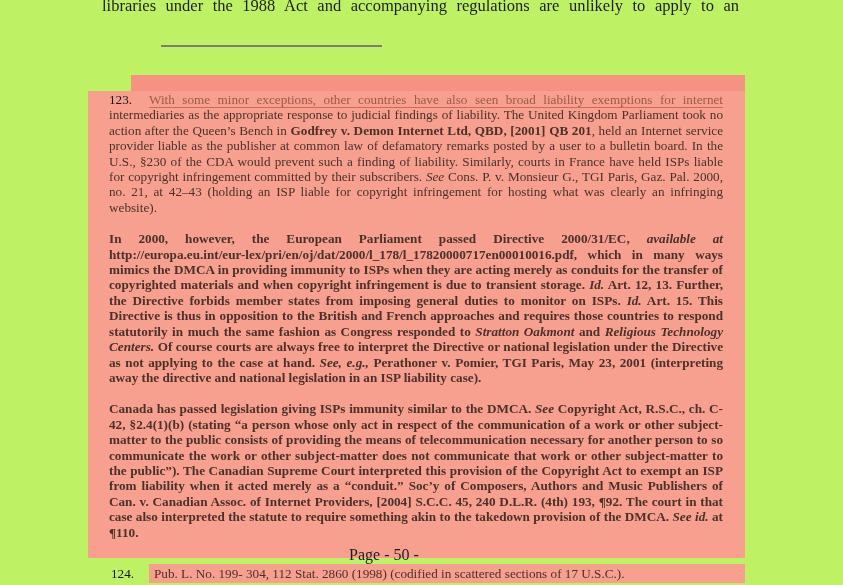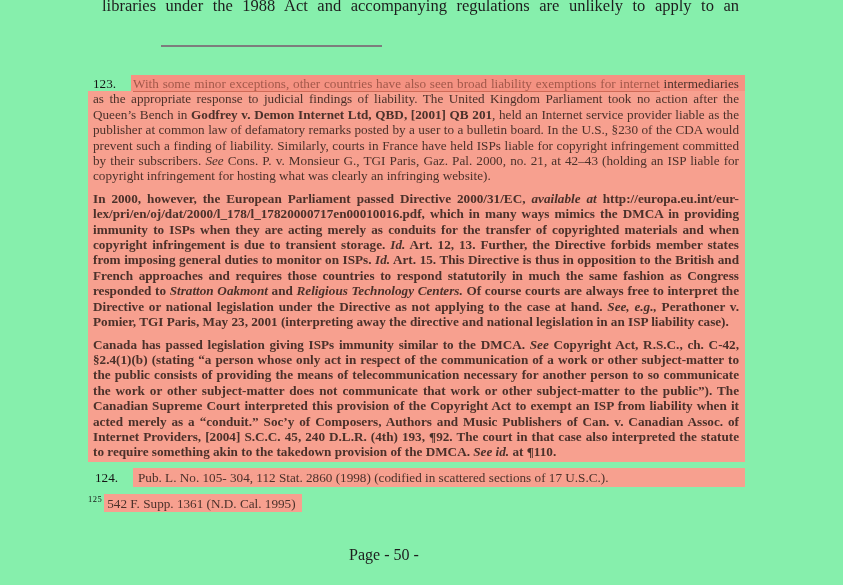--- a/index.html
+++ b/index.html
@@ -12,21 +12,21 @@
   }
   html,body{margin:0;padding:0;}
   body{
     width:843px;height:585px;
     background:#ffffff;
     overflow:hidden;
     position:relative;
     font-family:"Liberation Serif","DejaVu Serif",serif;
     -webkit-font-smoothing:antialiased;
   }
-  .page{position:absolute;inset:0;background:#86efac;}
+  .page{position:absolute;inset:0;background:#bef264;}
 
   .top-line{
     position:absolute;top:-4px;left:102px;width:637px;
     font-size:16.5px;line-height:19px;color:var(--ink);
     text-align:justify;text-align-last:justify;
     white-space:normal;
   }
 
   .separator{
     position:absolute;top:45px;left:161px;width:221px;height:2px;
@@ -42,35 +42,35 @@
     position:relative;
     line-height:15.4px;
     text-align:justify;
     padding:1px 6px 2px 5px;
   }
   .band{position:absolute;z-index:0;}
   .band-first{left:43px;right:0;top:0;height:16px;background:var(--hl-first);}
   .band-body{left:0;right:0;top:16px;bottom:0;background:var(--hl);}
   .fn123-content{position:relative;z-index:1;color:var(--hl-text);}
 
-  .fn-para{margin:0;}
+  .fn-para{margin:16px;}
   .fn-para + .fn-para{margin-top:7px;font-weight:bold;}
 
   .fn-num-inline{
     display:inline-block;width:40px;
     color:#151515;
   }
   .seg-firstline{
     color:var(--washed);
     border-bottom:1.4px solid #cf6a56;
   }
   .seg-bold{font-weight:700;}
   .seg-italic{font-style:italic;}
 
-  .fn-row{position:relative;}
+  .fn-row{position:relative;margin-left:16px;}
   .fn124{margin-top:6px;display:flex;line-height:19px;}
   .fn124 .fn-num-col{
     flex:0 0 45px;width:45px;box-sizing:border-box;
     padding-left:7px;color:#151515;
   }
   .fn124 .fn-text{
     flex:1;background:var(--hl);color:var(--hl-text);
     padding-left:5px;
   }
 
@@ -105,21 +105,21 @@
       <div class="band band-body"></div>
       <div class="fn123-content">
           <p class="fn-para"><span class="fn-num-inline">123.</span><span class="seg-firstline">With some minor exceptions, other countries have also seen broad liability exemptions for internet</span><span> intermediaries as the appropriate response to judicial findings of liability.  The United Kingdom Parliament took no action after the Queen’s Bench in </span><span class="seg-bold">Godfrey v. Demon Internet Ltd, QBD, [2001] QB 201</span><span>, held an Internet service provider liable as the publisher at common law of defamatory remarks posted by a user to a bulletin board.  In the U.S., §230 of the CDA would prevent such a finding of liability.  Similarly, courts in France have held ISPs liable for copyright infringement committed by their subscribers.  </span><span class="seg-italic">See</span><span> Cons. P. v. Monsieur G., TGI Paris, Gaz. Pal. 2000, no. 21, at 42–43 (holding an ISP liable for copyright infringement for hosting what was clearly an infringing website).</span></p>
           <p class="fn-para"><span>In 2000, however, the European Parliament passed Directive 2000/31/EC, </span><span class="seg-italic">available at</span><span> http://europa.eu.int/eur-lex/pri/en/oj/dat/2000/l_178/l_17820000717en00010016.pdf, which in many ways mimics the DMCA in providing immunity to ISPs when they are acting merely as conduits for the transfer of copyrighted materials and when copyright infringement is due to transient storage.  </span><span class="seg-italic">Id.</span><span> Art. 12, 13.  Further, the Directive forbids member states from imposing general duties to monitor on ISPs.  </span><span class="seg-italic">Id.</span><span> Art. 15.  This Directive is thus in opposition to the British and French approaches and requires those countries to respond statutorily in much the same fashion as Congress responded to </span><span class="seg-italic">Stratton Oakmont</span><span> and </span><span class="seg-italic">Religious Technology Centers.</span><span>  Of course courts are always free to interpret the Directive or national legislation under the Directive as not applying to the case at hand.  </span><span class="seg-italic">See, e.g.,</span><span> Perathoner v. Pomier, TGI Paris, May 23, 2001 (interpreting away the directive and national legislation in an ISP liability case).</span></p>
           <p class="fn-para"><span>Canada has passed legislation giving ISPs immunity similar to the DMCA.  </span><span class="seg-italic">See</span><span> Copyright Act, R.S.C., ch. C-42, §2.4(1)(b) (stating “a person whose only act in respect of the communication of a work or other subject-matter to the public consists of providing the means of telecommunication necessary for another person to so communicate the work or other subject-matter does not communicate that work or other subject-matter to the public”).  The Canadian Supreme Court interpreted this provision of the Copyright Act to exempt an ISP from liability when it acted merely as a “conduit.”  Soc’y of Composers, Authors and Music Publishers of Can. v. Canadian Assoc. of Internet Providers, [2004] S.C.C. 45, 240 D.L.R. (4th) 193, ¶92.  The court in that case also interpreted the statute to require something akin to the takedown provision of the DMCA.  </span><span class="seg-italic">See id.</span><span> at ¶110.</span></p>
         </div>
     </div>
 
     <div class="fn-row fn124">
       <span class="fn-num-col">124.</span>
-      <span class="fn-text">Pub. L. No. 105- 304, 112 Stat. 2860 (1998) (codified in scattered sections of 17 U.S.C.).</span>
+      <span class="fn-text">Pub. L. No. 199- 304, 112 Stat. 2860 (1998) (codified in scattered sections of 17 U.S.C.).</span>
     </div>
 
     <div class="fn-row fn125">
       <sup class="fn-sup">125</sup><span class="fn-text">542 F. Supp. 1361 (N.D. Cal. 1995)</span>
     </div>
 
   </div>
 
   <div class="footer">Page - 50 -</div>
 

